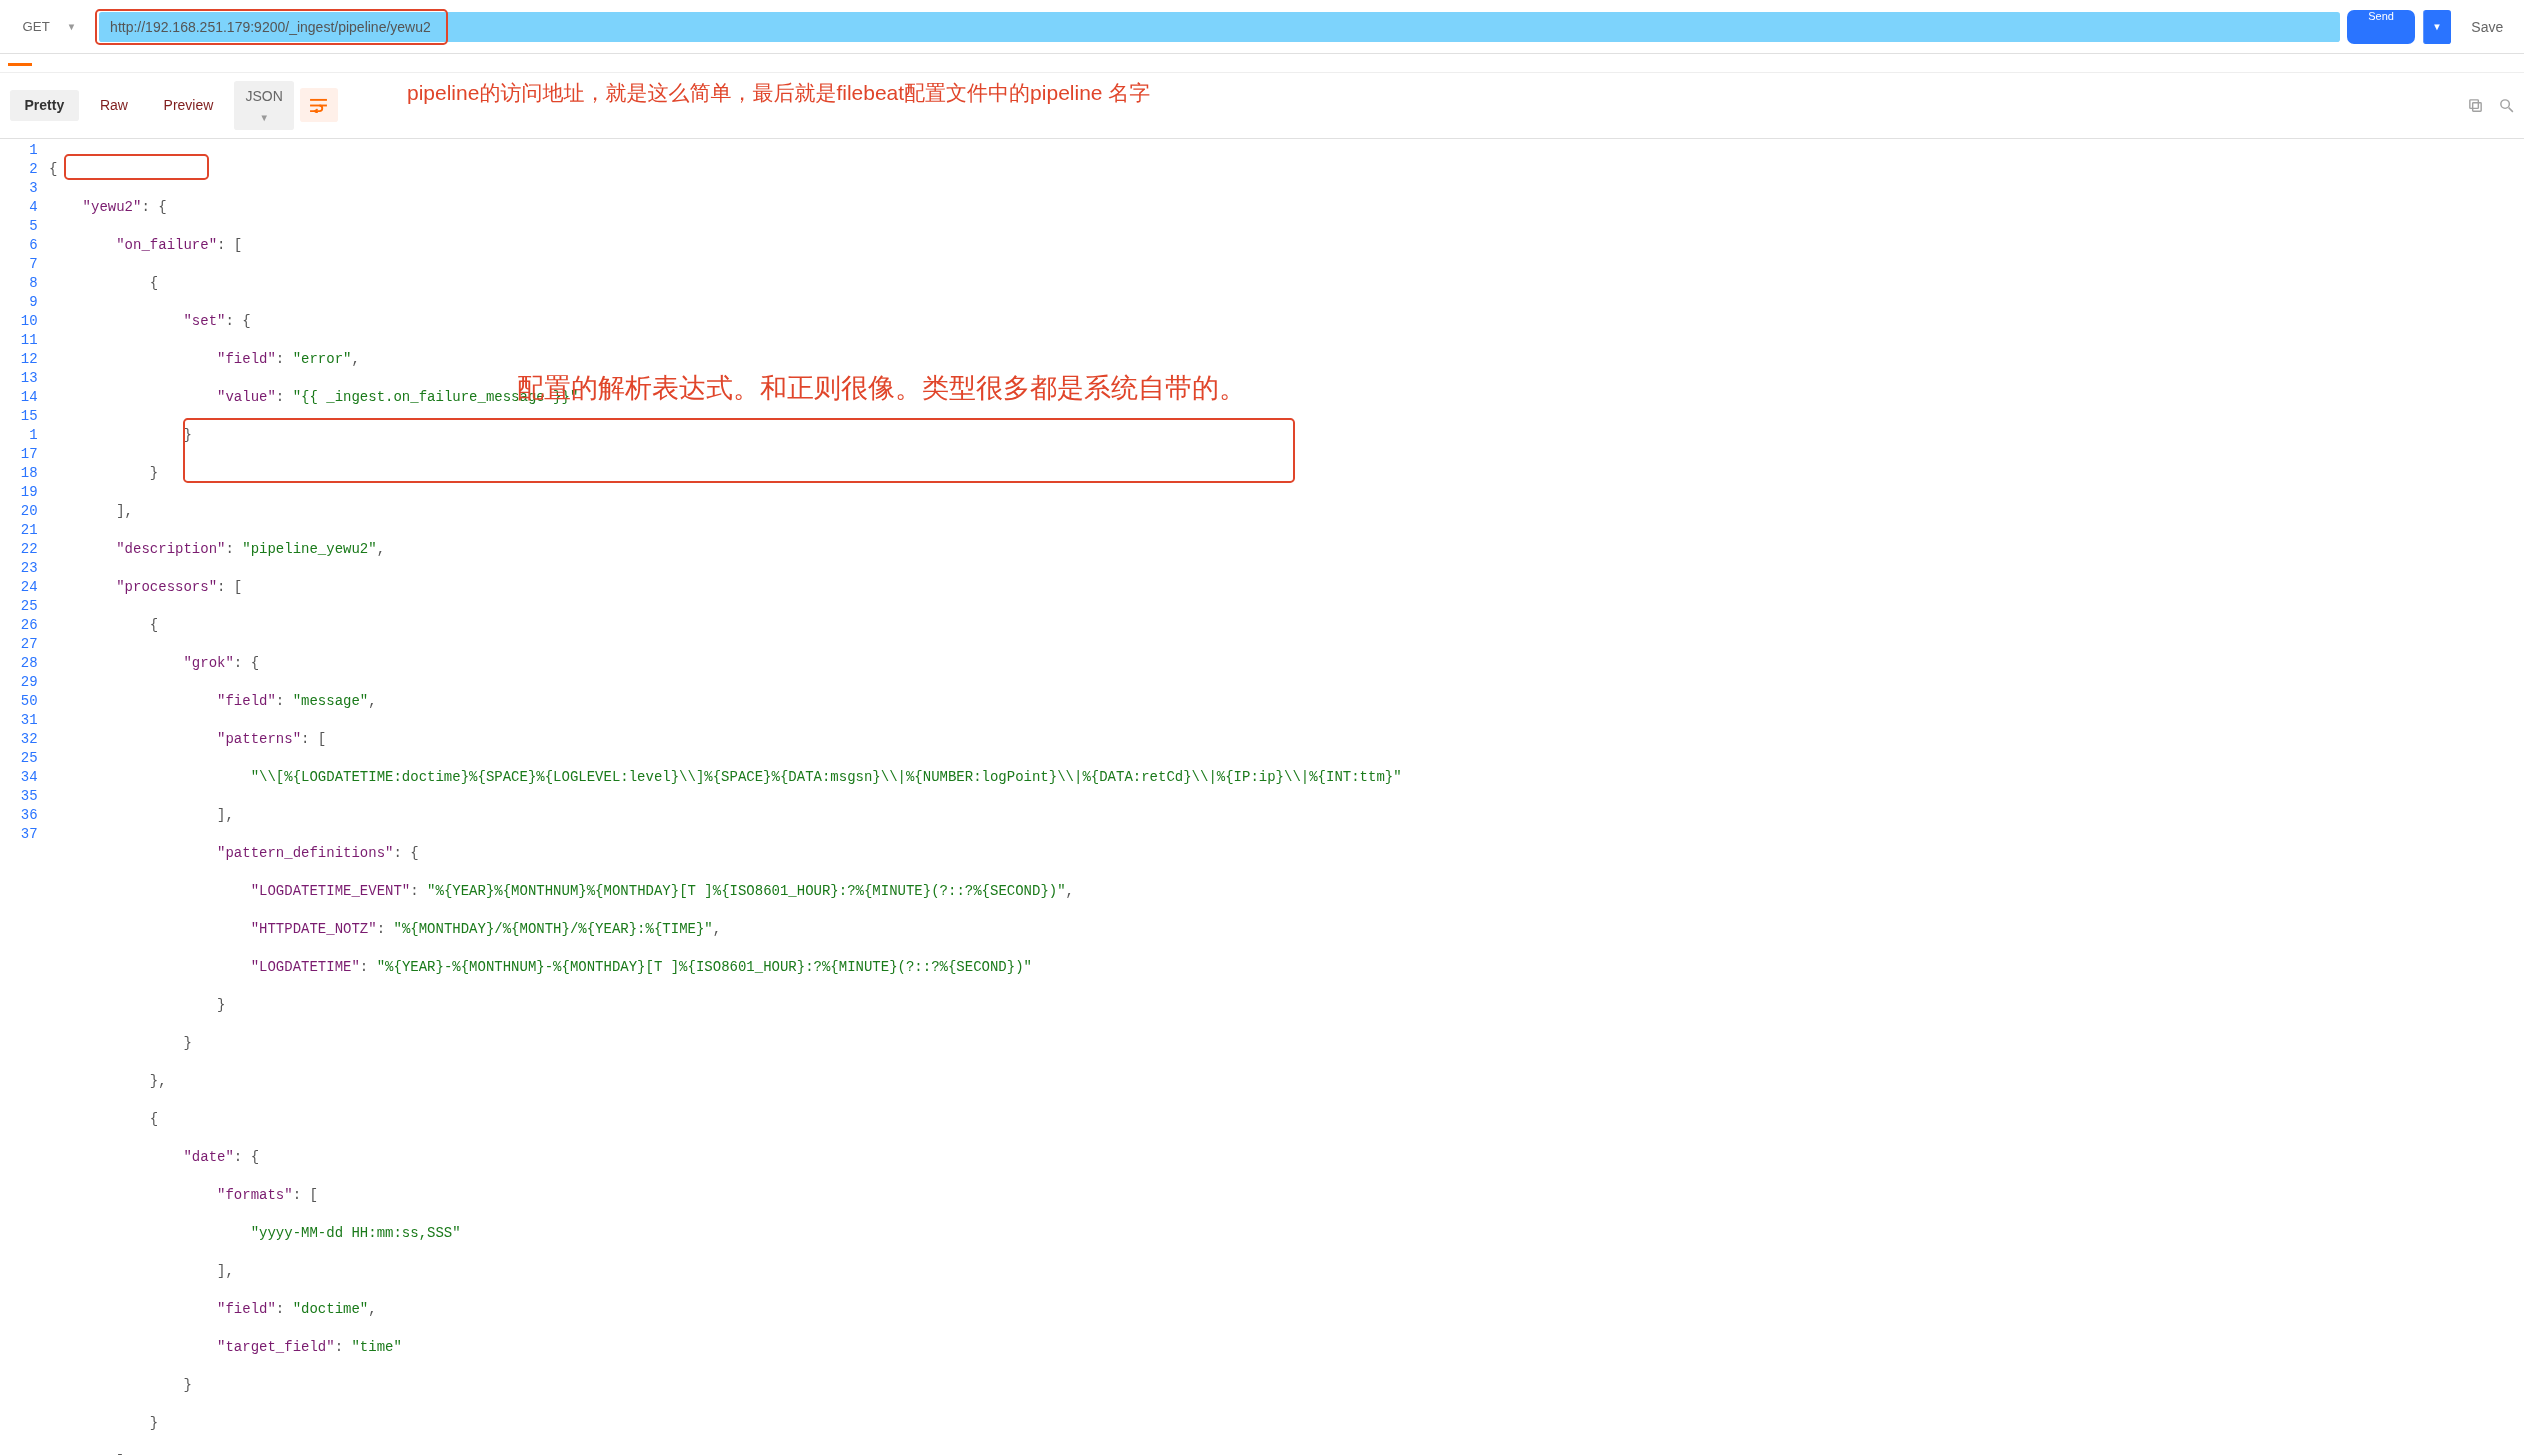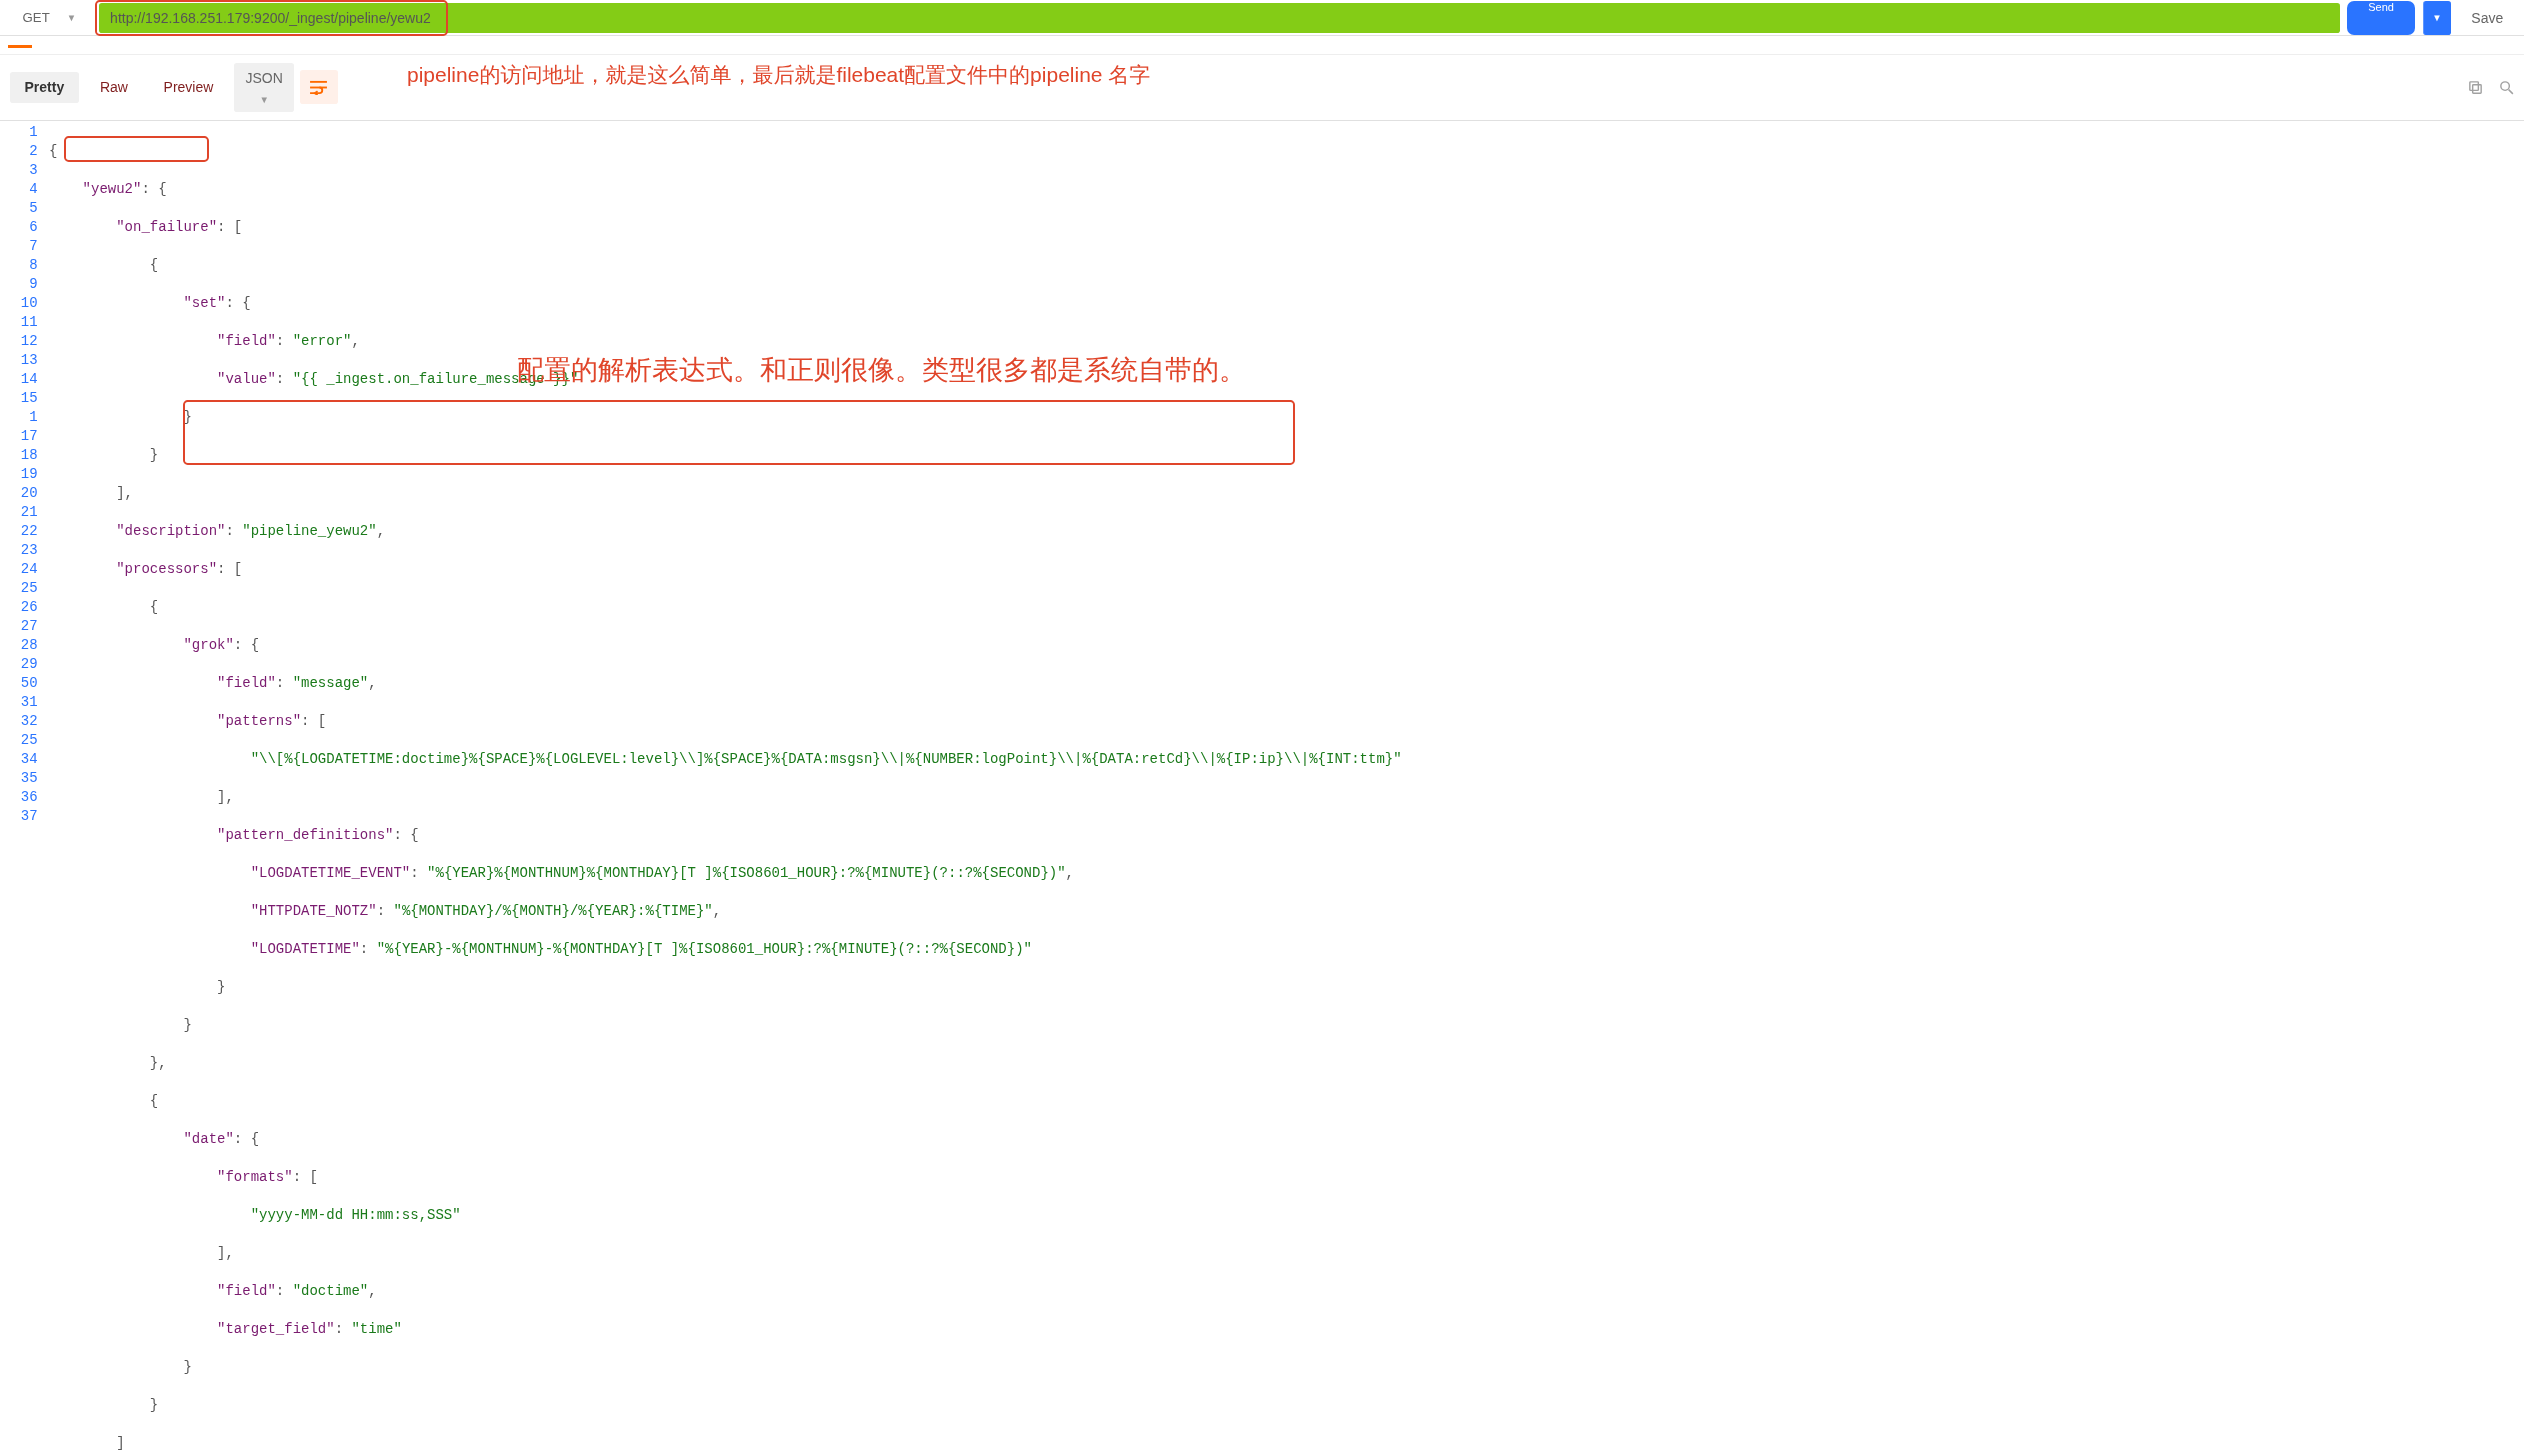--- a/index.html
+++ b/index.html
@@ -1,22 +1,22 @@
 <!DOCTYPE html>
 <html style="font-size:15px"><head>
 <meta charset="utf-8">
 <style>
 * { margin: 0; padding: 0; box-sizing: border-box; }
 body { font-family: -apple-system, BlinkMacSystemFont, "Segoe UI", Arial, sans-serif; font-size: 13.2px; background: #fff; color: #333; }
 
-.topbar { display: flex; align-items: center; padding: 0 7.6px; height: 36px; gap: 7.6px; border-bottom: 0.9px solid #e0e0e0; }
+.topbar { display: flex; align-items: center; padding: 0 7.6px; height: 54px; gap: 7.6px; border-bottom: 0.9px solid #e0e0e0; }
 .method-select { display: flex; align-items: center; gap: 17px; padding: 0 15px; color: #666; cursor: pointer; }
 .method-select .caret { font-size: 9.5px; color: #999; }
 .url-wrap { flex: 1; position: relative; }
-.url-input { width: 100%; height: 30px; padding: 0 11.4px; border: none; background: #84cc16; border-radius: 2.8px; font-size: 14px; color: #555; outline: none; }
+.url-input { width: 100%; height: 30px; padding: 0 11.4px; border: none; background: #7dd3fc; border-radius: 2.8px; font-size: 14px; color: #555; outline: none; }
 .url-highlight { position: absolute; top: -2.8px; left: -3.8px; height: 36px; width: 353px; border: 2.8px solid #e0452a; border-radius: 4.7px; pointer-events: none; }
 .btn-send { background: #2a74ff; color: #fff; border: none; padding: 0 21px; height: 34px; border-radius: 7px; font-size: 11px; font-weight: 500; cursor: pointer; display: flex; }
 .btn-send-caret { background: #2a74ff; color: #fff; border: none; width: 28px; height: 34px; border-radius: 2.8px; font-size: 9.5px; cursor: pointer; border-left: 0.9px solid rgba(255,255,255,0.25); }
 .btn-save { background: transparent; border: none; font-size: 14px; color: #666; padding: 0 13.2px; height: 34px; cursor: pointer; }
 
 .tab-strip { height: 19px; border-bottom: 0.9px solid #eee; padding-left: 7.6px; }
 .tab-active { display: inline-block; width: 24.6px; height: 2.8px; background: #ff6a00; }
 
 .toolbar { display: flex; align-items: center; padding: 7.6px 9.5px; gap: 5.7px; border-bottom: 0.9px solid #e0e0e0; position: relative; }
 .tool-btn { padding: 7.6px 15px; background: transparent; border: none; color: #7f1d1d; font-size: 14px; cursor: pointer; border-radius: 2.8px; }

